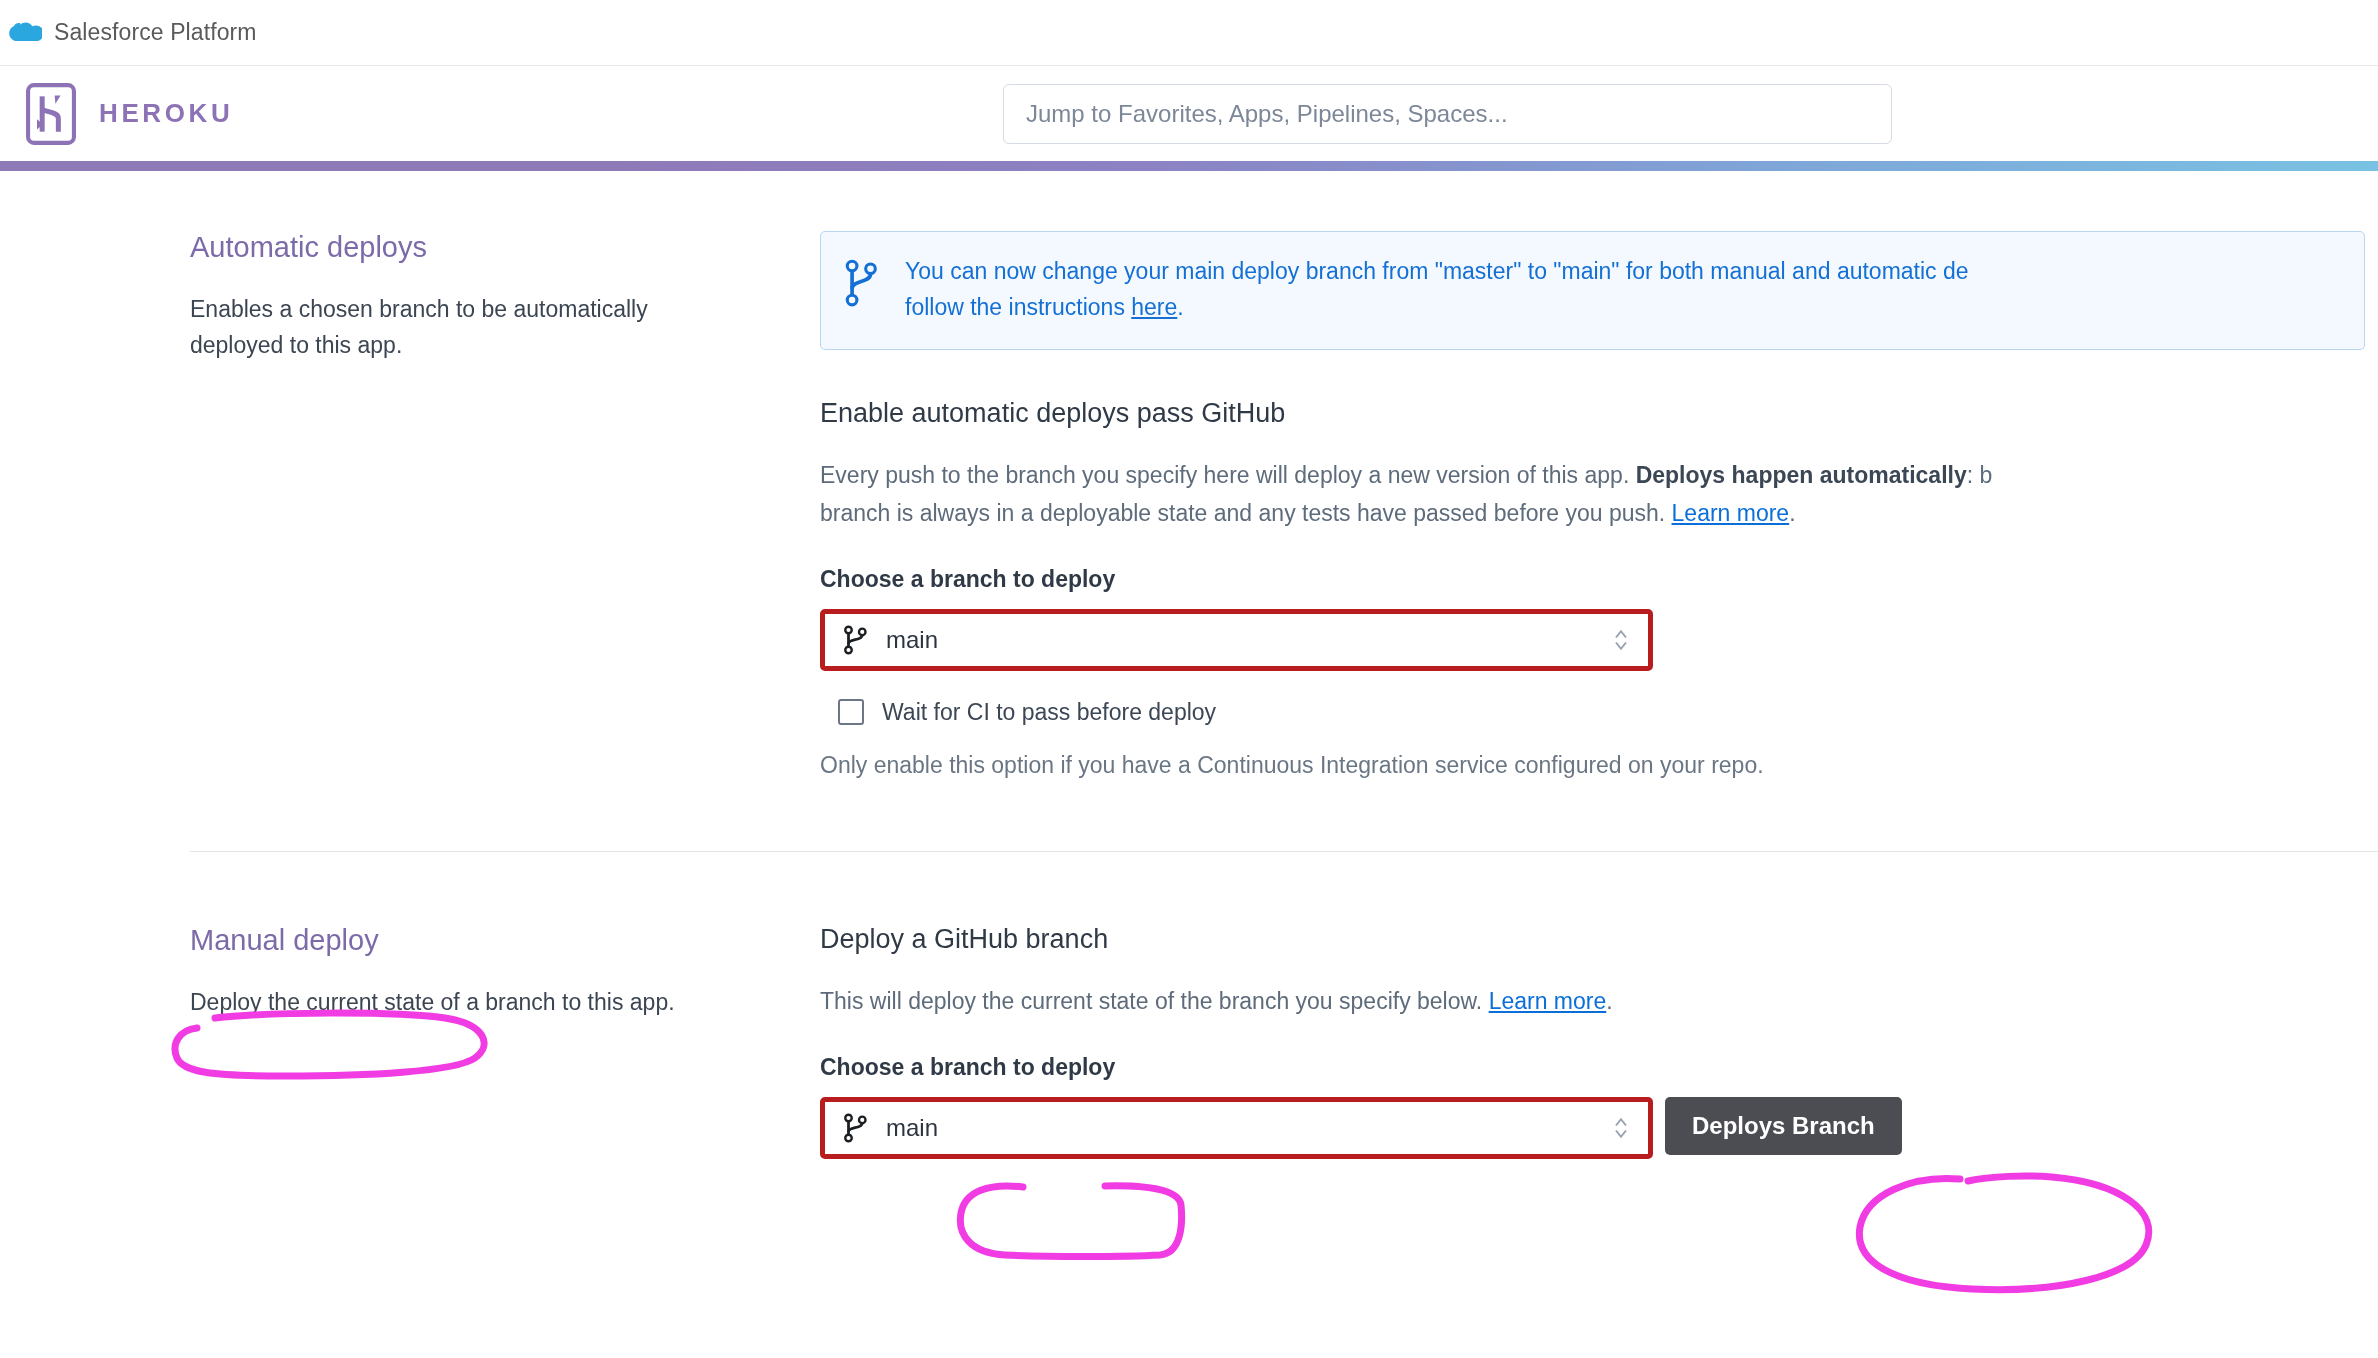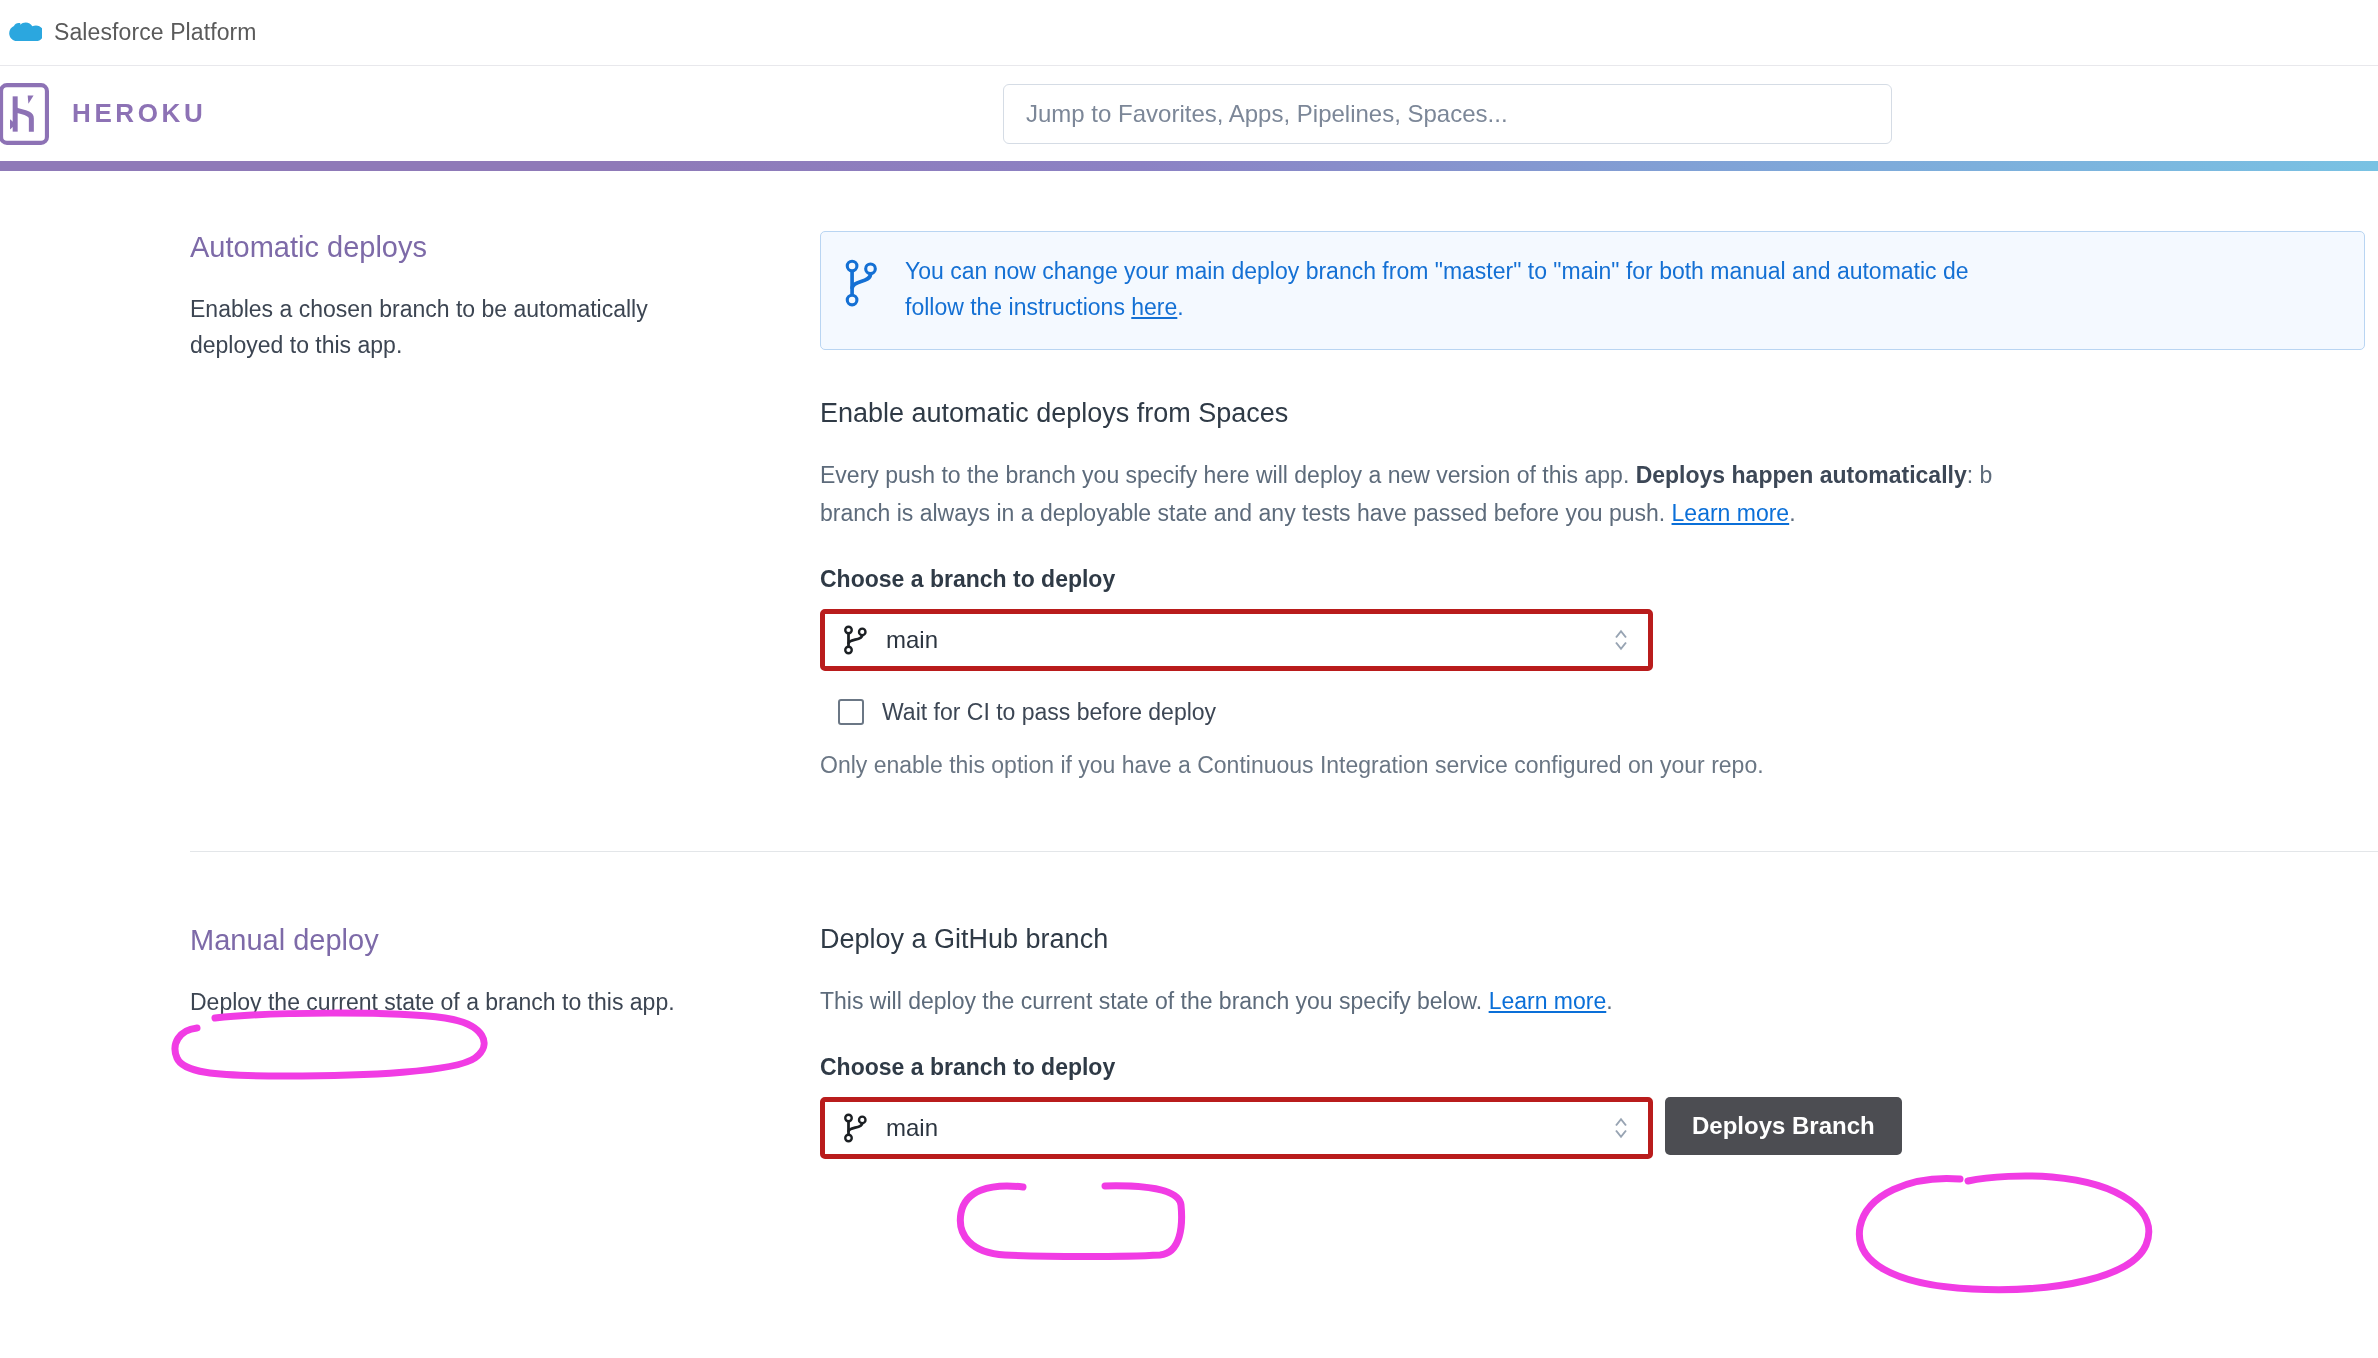--- a/index.html
+++ b/index.html
@@ -28,20 +28,21 @@
     letter-spacing: .1px;
   }
 
   
   .hk-bar {
     position: relative;
     height: 95px;
     display: flex;
     align-items: center;
     background: #ffffff;
+    padding-left: 27px;
   }
   .hk-logo-wrap {
     display: flex;
     align-items: center;
     padding-left: 0px;
   }
   .hk-mark { width: 50px; height: 62px; flex: 0 0 50px; margin-left: -1px;}
   .hk-word {
     margin-left: 23px;
     font-size: 26px;
@@ -279,21 +280,21 @@
           <circle cx="5" cy="29" r="3.4" fill="none" stroke="#1470d4" stroke-width="2.2"></circle>
           <path d="M5 8.6 L5 25.4" stroke="#1470d4" stroke-width="2.6" fill="none"></path>
           <path d="M18 10.6 C18 17 5 15 5 21" stroke="#1470d4" stroke-width="2.6" fill="none"></path>
         </svg>
         <div class="banner-text">
           <div>You can now change your main deploy branch from "master" to "main" for both manual and automatic de</div>
           <div><span>follow the instructions </span><a href="#">here</a><span>.</span></div>
         </div>
       </div>
 
-      <div class="sub-heading">Enable automatic deploys from Spaces</div>
+      <div class="sub-heading">Enable automatic deploys pass GitHub</div>
 
       <div class="body-text">
         <div><span>Every push to the branch you specify here will deploy a new version of this app. </span><b>Deploys happen automatically</b><span>: b</span></div>
         <div><span>branch is always in a deployable state and any tests have passed before you push. </span><a class="lnk" href="#">Learn more</a><span>.</span></div>
       </div>
 
       <div style="height:34px"></div>
 
       <div class="field-label">Choose a branch to deploy</div>
 

